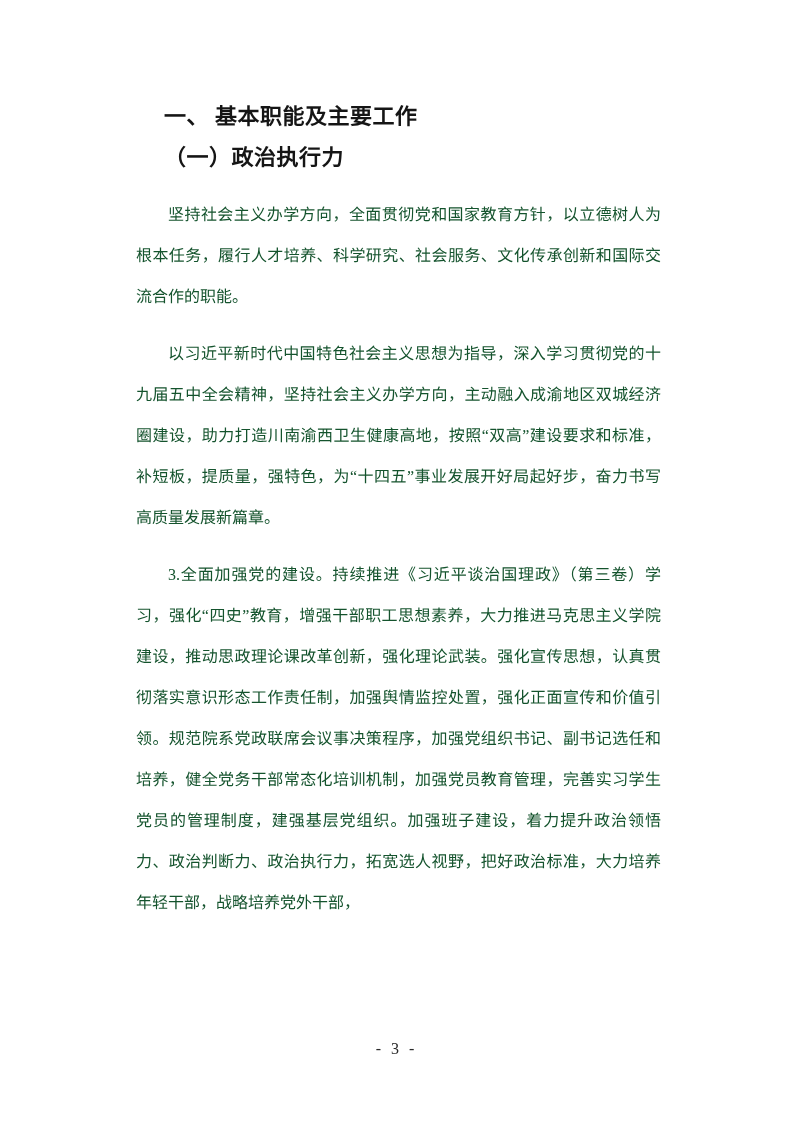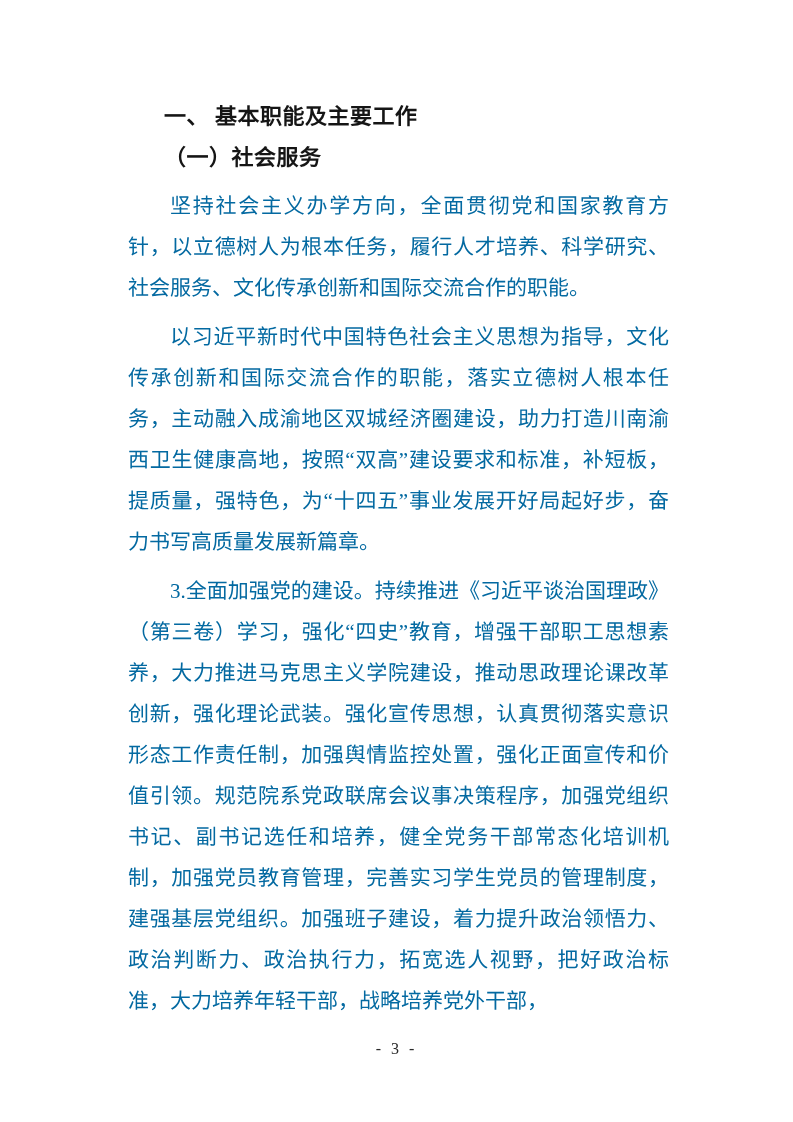--- a/index.html
+++ b/index.html
@@ -27,46 +27,46 @@
   .h-main, .h-sub {
     font-size: 22px;
     line-height: 41px;
     font-weight: 700;
     margin: 0;
     text-indent: 2em;
     color: #151515;
     letter-spacing: 0.5px;
   }
   .body-p {
-    font-size: 21px;
+    font-size: 16px;
     line-height: 41px;
-    margin: 8px;
+    margin: 16px;
     text-indent: 2em;
     text-align: justify;
     text-justify: inter-ideograph;
-    color: #0369a1;
+    color: #14532d;
   }
   .page-number {
     position: absolute;
     left: 0;
     right: 0;
     top: 1038px;
     text-align: center;
     font-size: 16px;
     line-height: 22px;
     letter-spacing: 3px;
     color: #2a2a2a;
     font-family: "Liberation Serif", serif;
   }
 </style>
 </head>
 <body>
 
 <div class="sheet">
   <div class="content">
     <h1 class="h-main">一、 基本职能及主要工作</h1>
-    <h2 class="h-sub">（一）社会服务</h2>
+    <h2 class="h-sub">（一）政治执行力</h2>
     <p class="body-p">坚持社会主义办学方向，全面贯彻党和国家教育方针，以立德树人为根本任务，履行人才培养、科学研究、社会服务、文化传承创新和国际交流合作的职能。</p>
-    <p class="body-p">以习近平新时代中国特色社会主义思想为指导，文化传承创新和国际交流合作的职能，落实立德树人根本任务，主动融入成渝地区双城经济圈建设，助力打造川南渝西卫生健康高地，按照“双高”建设要求和标准，补短板，提质量，强特色，为“十四五”事业发展开好局起好步，奋力书写高质量发展新篇章。</p>
+    <p class="body-p">以习近平新时代中国特色社会主义思想为指导，深入学习贯彻党的十九届五中全会精神，坚持社会主义办学方向，主动融入成渝地区双城经济圈建设，助力打造川南渝西卫生健康高地，按照“双高”建设要求和标准，补短板，提质量，强特色，为“十四五”事业发展开好局起好步，奋力书写高质量发展新篇章。</p>
     <p class="body-p">3.全面加强党的建设。持续推进《习近平谈治国理政》（第三卷）学习，强化“四史”教育，增强干部职工思想素养，大力推进马克思主义学院建设，推动思政理论课改革创新，强化理论武装。强化宣传思想，认真贯彻落实意识形态工作责任制，加强舆情监控处置，强化正面宣传和价值引领。规范院系党政联席会议事决策程序，加强党组织书记、副书记选任和培养，健全党务干部常态化培训机制，加强党员教育管理，完善实习学生党员的管理制度，建强基层党组织。加强班子建设，着力提升政治领悟力、政治判断力、政治执行力，拓宽选人视野，把好政治标准，大力培养年轻干部，战略培养党外干部，</p>
   </div>
   <div class="page-number">- 3 -</div>
 </div>
 
 </body></html>

